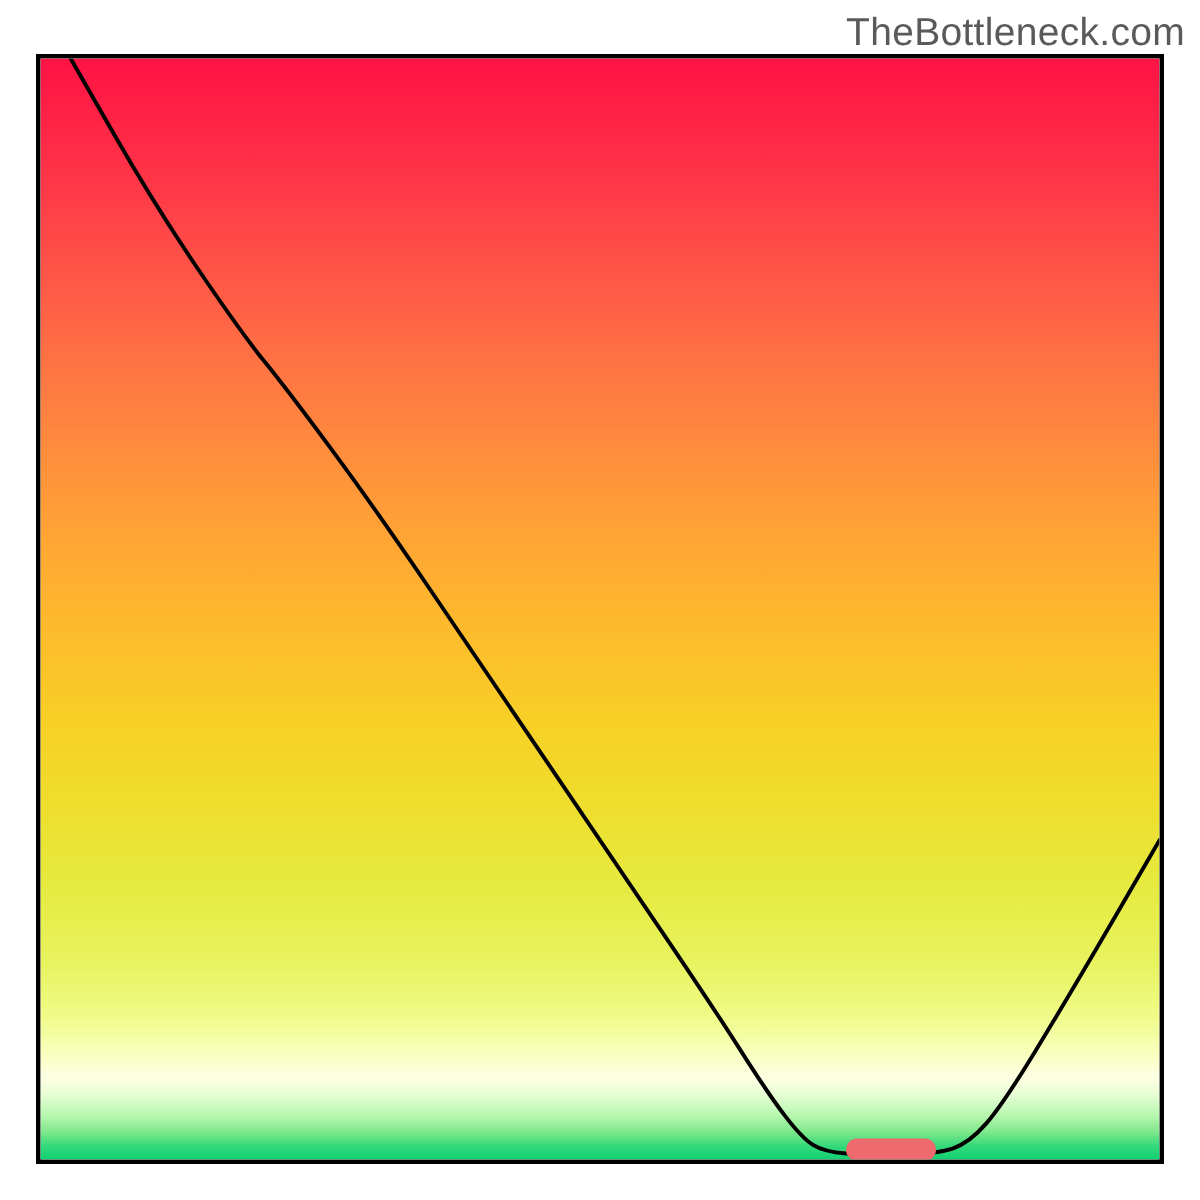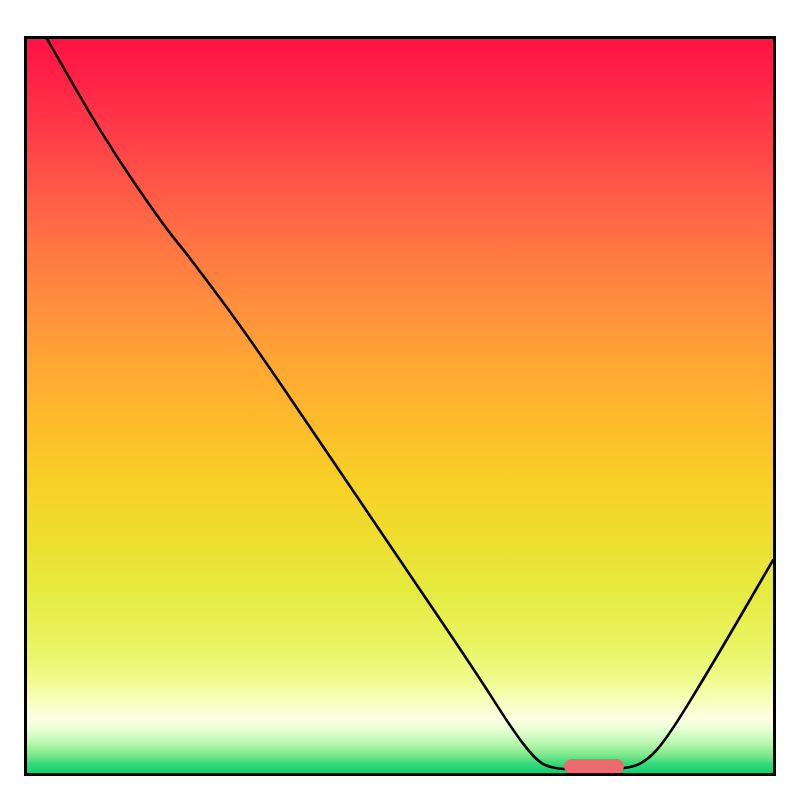--- a/index.html
+++ b/index.html
@@ -73,20 +73,21 @@
     position: absolute;
     background: #ed6a6e;
     border-radius: 10px;
   }
 </style>
 </head>
 <body>
 
 <div class="wrap">
 
+  <div class="watermark">TheBottleneck.com</div>
 
   <div class="plot-area">
     <div class="gradient"></div>
 
     <svg class="curve" viewBox="0 0 746 734" preserveAspectRatio="none">
       <path id="curve-path" fill="none" stroke="#000000" stroke-width="2.6" stroke-linecap="round" stroke-linejoin="round" d="M 20.1 0.0 Q 20.1 0.0 47.4 47.7 Q 74.6 95.4 104.4 139.5 Q 134.3 183.5 149.2 201.9 Q 164.1 220.2 194.0 260.6 Q 223.8 300.9 261.1 356.0 Q 298.4 411.0 335.7 466.1 Q 373.0 521.1 410.3 576.2 Q 447.6 631.2 466.3 660.6 Q 484.9 690.0 496.1 704.6 Q 507.3 719.3 514.7 724.1 Q 522.2 728.9 537.1 730.0 Q 552.0 731.1 574.4 730.7 Q 596.8 730.3 608.0 726.7 Q 619.2 723.0 630.4 710.1 Q 641.6 697.3 663.9 660.6 Q 686.3 623.9 716.2 572.5 L 746.0 521.1"></path>
     </svg>
 
     <div class="marker" id="min-marker" style="left: 537.12px; width: 59.68px; top: 720.394px; height: 15px; background: rgb(237, 106, 110);"></div>
   </div>

